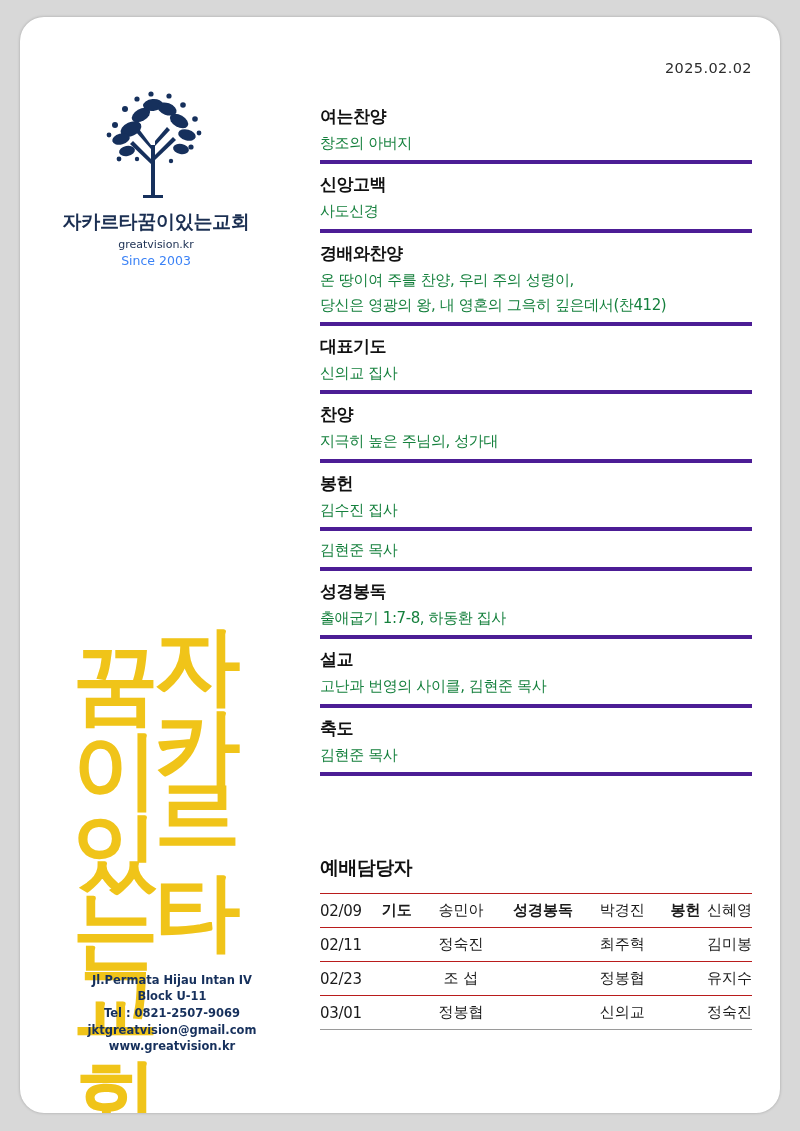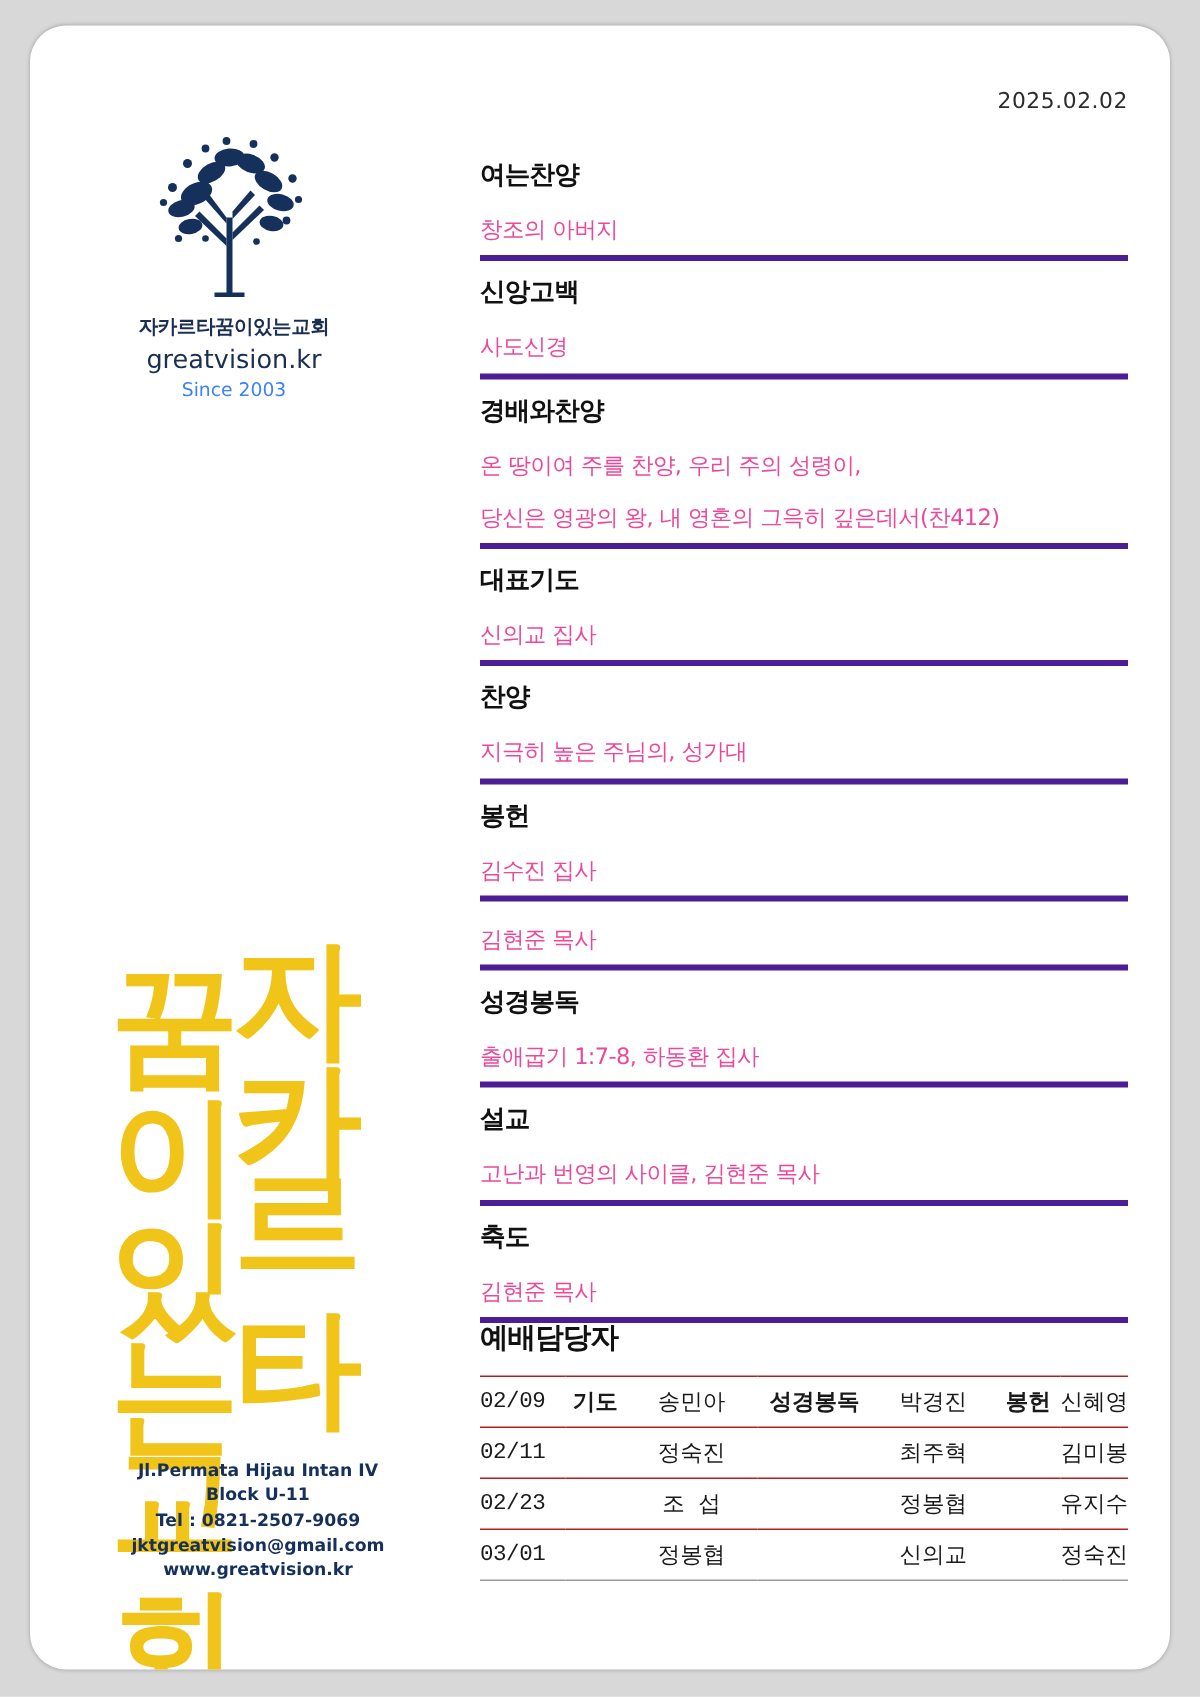--- a/index.html
+++ b/index.html
@@ -52,28 +52,28 @@
     width: 272px;
     text-align: center;
   }
   .tree-wrap {
     width: 130px;
     height: 112px;
     margin: 0 auto;
   }
   .logo-name {
     margin-top: 8px;
-    font-size: 13px;
+    font-size: 19px;
     font-weight: bold;
     color: #1b2f52;
     letter-spacing: -0.3px;
   }
   .logo-site {
     margin-top: 3px;
-    font-size: 17px;
+    font-size: 11px;
     color: #1b2f52;
   }
   .logo-since {
     margin-top: 2px;
     font-size: 12.5px;
     color: #3b82f6;
   }
 
   
   .vtitle {
@@ -123,34 +123,33 @@
     margin-bottom: 9px;
   }
   .order-item:first-child { padding-top: 0; }
   .order-title {
     font-size: 17px;
     font-weight: bold;
     color: #111111;
     letter-spacing: -0.5px;
   }
   .order-sub {
-    margin-top: 15px;
+    margin-top: 5px;
     font-size: 15px;
-    color: #ec4899;
+    color: #15803d;
     letter-spacing: -0.4px;
     line-height: 1.35;
   }
 
   
   .duty {
     position: absolute;
     left: 300px;
-    top: 862px;
+    top: 838px;
     width: 432px;
-    font-family: Liberation Mono, monospace;
   }
   .duty-heading {
     font-size: 19px;
     font-weight: bold;
     color: #111;
     letter-spacing: -0.6px;
     margin-bottom: 12px;
   }
   table.duty-table {
     border-collapse: collapse;

